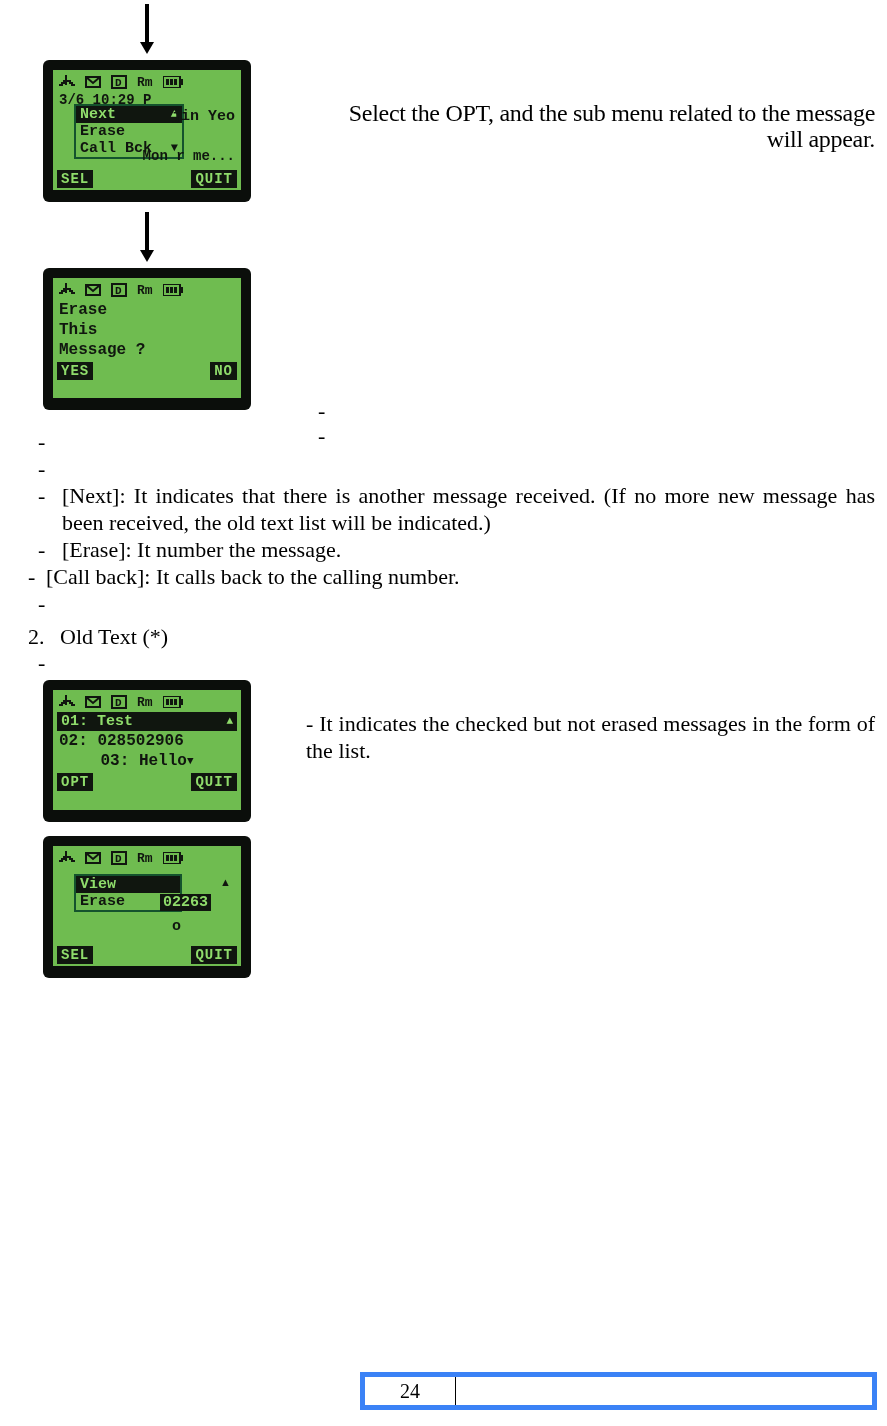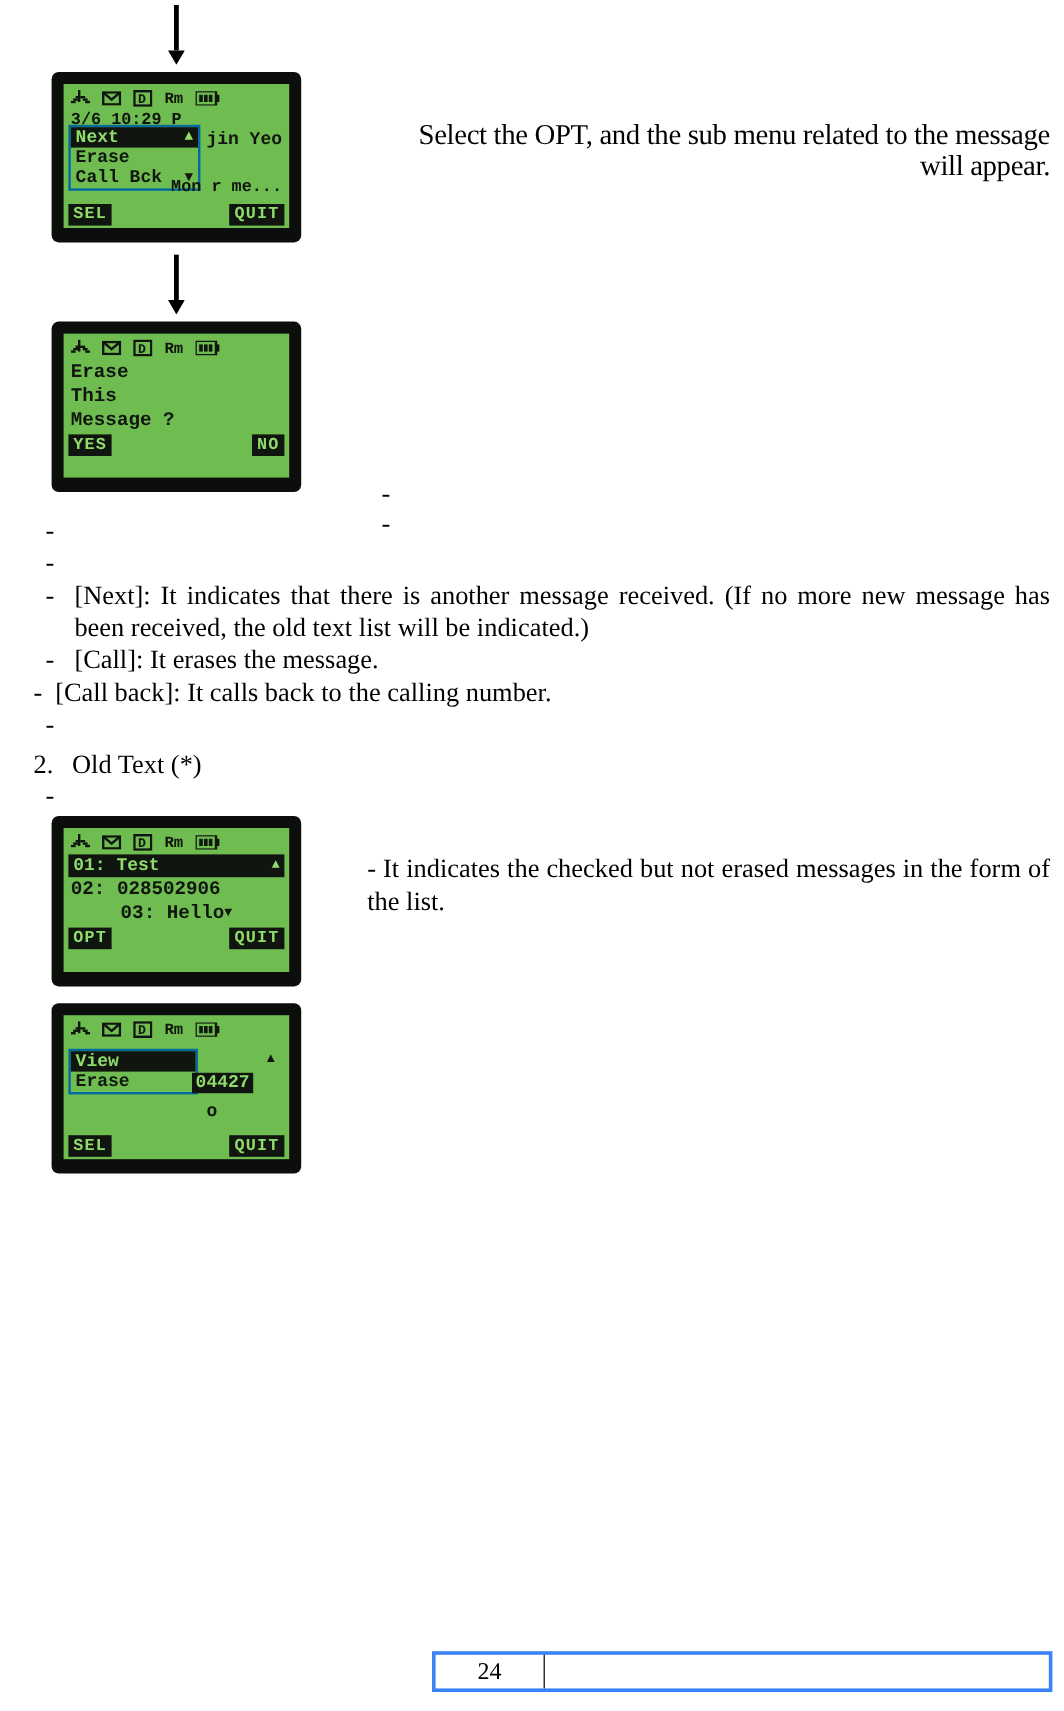--- a/index.html
+++ b/index.html
@@ -6,34 +6,34 @@
     .page { width:887px; height:1426px; position:relative; box-sizing:border-box; padding:0 12px 0 28px; }
     .arrow-down { display:flex; justify-content:center; align-items:flex-end; }
     .arrow-down svg { display:block; }
     .screen { width:208px; background:#0b0e0b; border-radius:6px; padding:10px 10px 12px 10px; box-sizing:border-box; }
     .lcd   { width:188px; background:#6fbc50; padding:4px 4px 2px 4px; box-sizing:border-box; position:relative; }
     .icon-row { display:flex; align-items:center; gap:10px; padding:0 2px 2px 2px; height:16px; }
     .mono { font-family:"Courier New",monospace; font-weight:bold; color:#10160f; }
     .mono-line { font-family:"Courier New",monospace; font-weight:bold; font-size:16px; line-height:20px; color:#10160f; padding:0 2px; height:20px; display:flex; align-items:center; white-space:pre; }
     .soft-row { display:flex; justify-content:space-between; align-items:center; padding-top:2px; }
     .softkey { background:#10160f; color:#8fdc6b; font-family:"Courier New",monospace; font-weight:bold; font-size:14px; padding:1px 4px; letter-spacing:1px; }
-    .popup { position:absolute; left:4px; width:110px; border:2px solid #0369a1; background:#6fbc50; box-sizing:border-box; }
+    .popup { position:absolute; left:21px; width:110px; border:2px solid #14532d; background:#6fbc50; box-sizing:border-box; }
     .popup-row { font-family:"Courier New",monospace; font-weight:bold; font-size:15px; line-height:17px; padding:0 4px; color:#10160f; display:flex; justify-content:space-between; align-items:center; }
     .popup-row.sel { background:#10160f; color:#8fdc6b; }
     .inv-line { background:#10160f; color:#8fdc6b; font-family:"Courier New",monospace; font-weight:bold; font-size:15px; line-height:19px; padding:0 4px; display:flex; justify-content:space-between; align-items:center; }
     .right-text { position:absolute; font-size:24px; line-height:26px;text-align:right; }
     .right-text.cond { font-stretch:condensed; letter-spacing:-0.3px; }
     .bullets { margin-top:18px; padding-left:10px; font-size:22px; line-height:27px; }
     .bullet-line { display:flex; }
     .bullet-line .mark { width:24px; flex:none; }
     .bullet-line .txt  { flex:1; text-align:justify; }
     .num-line { display:flex; font-size:22px; line-height:27px; margin-top:6px; }
     .num-line .mark { width:32px; flex:none; }
     .dash-up { position:absolute; font-size:22px; }
-    .footer { position:absolute; bottom:16px; right:10px; left:360px; border:3px solid #3b82f6; height:28px; display:flex; align-items:center; font-size:20px; }
+    .footer { position:absolute; bottom:16px; right:10px; left:360px; border:5px solid #3b82f6; height:28px; display:flex; align-items:center; font-size:20px; }
     .footer .cell1 { flex:0 0 90px; text-align:center; border-right:1px solid #000; height:100%; display:flex; align-items:center; justify-content:center; }
     .footer .cell2 { flex:1; text-align:center; padding-right:25px; }
     .row-flex { display:flex; align-items:flex-start; }
     .explain { flex:1; font-size:22px; line-height:27px; text-align:justify; padding-left:10px; }
   </style>
 </head>
 <body>
 
 <div class="page">
 
@@ -179,21 +179,21 @@
     <div class="bullet-line">
         <div class="mark">-</div>
         <div class="txt"></div>
       </div>
     <div class="bullet-line">
       <div class="mark">-</div>
       <div class="txt">[Next]: It indicates that there is another message received. (If no more new message has been received, the old text list will be indicated.)</div>
     </div>
     <div class="bullet-line">
       <div class="mark">-</div>
-      <div class="txt">[Call]: It erases the message.</div>
+      <div class="txt">[Erase]: It number the message.</div>
     </div>
     <div class="bullet-line" style="padding-left:0;margin-left:-10px;">
       <div class="mark" style="width:18px;">-</div>
       <div class="txt">[Call back]: It calls back to the calling number.</div>
     </div>
     <div class="bullet-line">
         <div class="mark">-</div>
         <div class="txt"></div>
       </div>
   </div>
@@ -305,21 +305,21 @@
         </div>
         <div style="height:6px;"></div>
         <div class="popup" style="top:28px;width:108px;">
           <div class="popup-row sel">
               <span>View</span>
             </div>
           <div class="popup-row">
               <span>Erase</span>
             </div>
         </div>
-        <div style="position:absolute;right:30px;top:48px;background:#10160f;color:#8fdc6b;font-family:'Courier New',monospace;font-weight:bold;font-size:15px;padding:0 3px;">04427</div>
+        <div style="position:absolute;right:30px;top:48px;background:#10160f;color:#8fdc6b;font-family:'Courier New',monospace;font-weight:bold;font-size:15px;padding:0 3px;">02263</div>
         <div style="position:absolute;right:10px;top:30px;font-size:11px;color:#10160f;">▲</div>
         <div style="position:absolute;right:60px;top:72px;font-family:'Courier New',monospace;font-weight:bold;font-size:15px;color:#10160f;">o</div>
         <div class="soft-row" style="position:absolute;bottom:2px;left:4px;right:4px;">
           <span class="softkey">SEL</span>
           <span class="softkey">QUIT</span>
         </div>
       </div>
     </div>
   </div>
 

